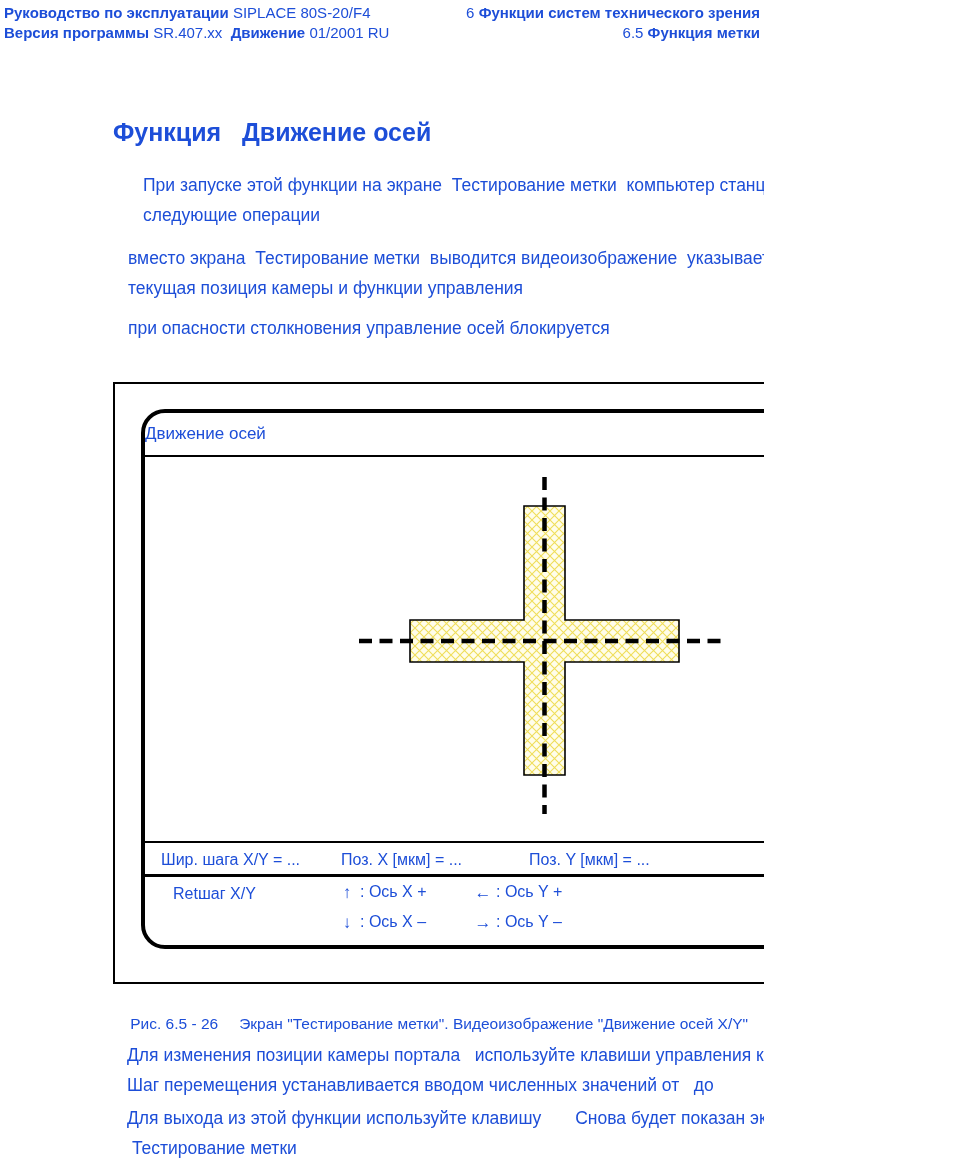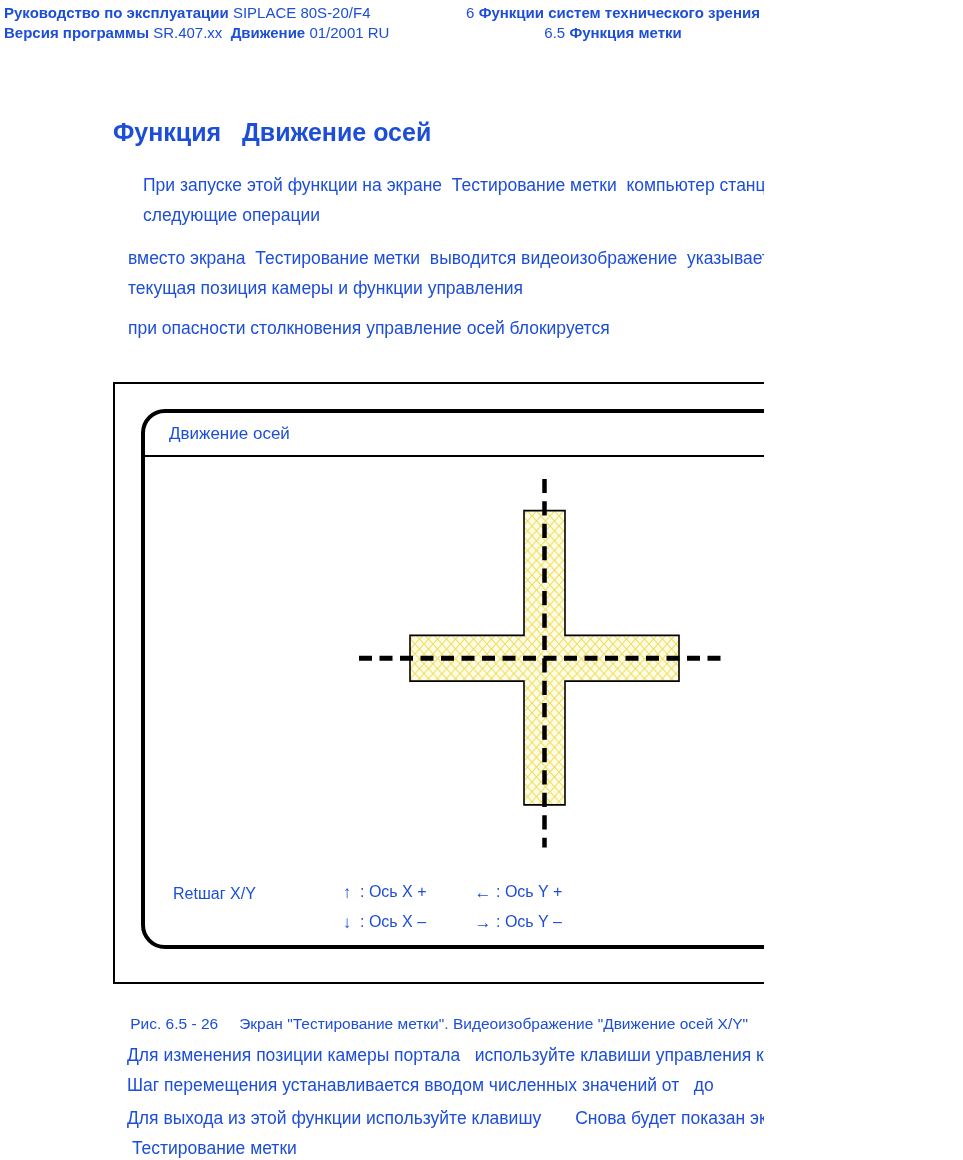--- a/index.html
+++ b/index.html
@@ -11,21 +11,21 @@
     background: #ffffff;
     color: #1d4ed8;
     font-family: "Liberation Sans", sans-serif;
     overflow: hidden;
   }
   .abs { position: absolute; }
 
   
   .hdr-line { white-space: pre; font-size: 15px; line-height: 20px; }
   .hdr-left { left: 4px; top: 3px; }
-  .hdr-right { right: 4px; top: 3px; text-align: center; }
+  .hdr-right { right: 4px; top: 3px; text-align: right; }
   .b { font-weight: bold; }
 
   
   .heading {
     left: 113px; top: 118px;
     font-size: 25px; font-weight: bold;
     white-space: pre-wrap;
   }
   .para {
     font-size: 17.5px; line-height: 30px;
@@ -51,21 +51,20 @@
     border: 4px solid #000;
     border-radius: 24px;
     display: flex; flex-direction: column;
     background: #fff;
     overflow: hidden;
   }
   .screen-title-row {
     height: 44px;
     border-bottom: 2px solid #000;
     display: flex; align-items: center;
-    padding-left: 24px;
     font-size: 17px;
     flex: 0 0 auto;
   }
   .video-area { flex: 1 1 auto; position: relative; }
   .video-area svg { position: absolute; left: 0; top: 0; width: 100%; height: 100%; }
   .status-row {
     flex: 0 0 auto;
     height: 36px;
     border-top: 2px solid #000;
     border-bottom: 3px solid #000;
@@ -135,20 +134,25 @@
               <rect width="9" height="9" fill="#fffdea"></rect>
               <path d="M0,0 L9,9 M9,0 L0,9" stroke="#f0de5a" stroke-width="1.1" fill="none"></path>
             </pattern>
           </defs>
           <path d="M379,49 H420 V163 H534 V205 H420 V318 H379 V205 H265 V163 H379 Z" fill="url(#crosshatch)" stroke="#000" stroke-width="1.6"></path>
           <line x1="399.5" y1="20" x2="399.5" y2="357" stroke="#000" stroke-width="4.5" stroke-dasharray="13,7.5"></line>
           <line x1="214" y1="184" x2="583" y2="184" stroke="#000" stroke-width="4.5" stroke-dasharray="13,7.5"></line>
         </svg>
       </div>
 
+      <div class="status-row">
+        <span class="status-step">Шир. шага X/Y = ...</span>
+        <span class="status-posx">Поз. X [мкм] = ...</span>
+        <span class="status-posy">Поз. Y [мкм] = ...</span>
+      </div>
 
       <div class="legend-row">
         <span class="ret-label">Ret.:</span>
         <span class="ret-value">шаг X/Y</span>
 
         <span class="legend-item li-up">
           <span class="arrow-glyph">↑</span>
           <span>: Ось X +</span>
         </span>
         <span class="legend-item li-down">

